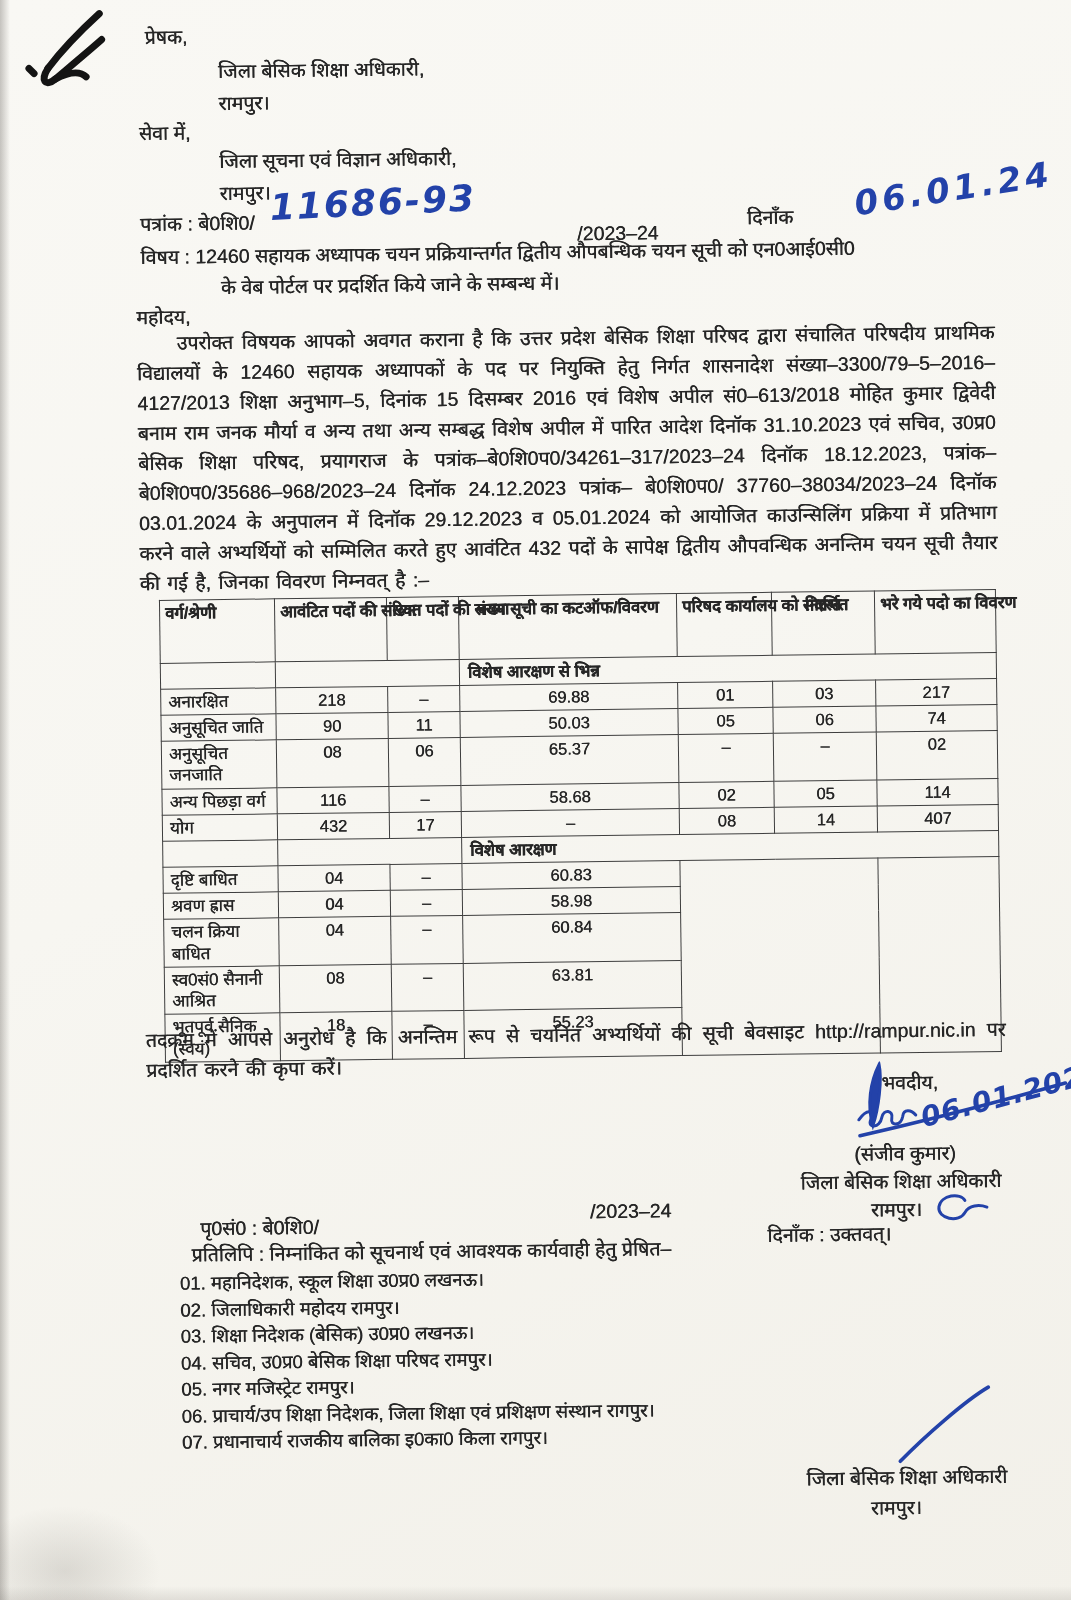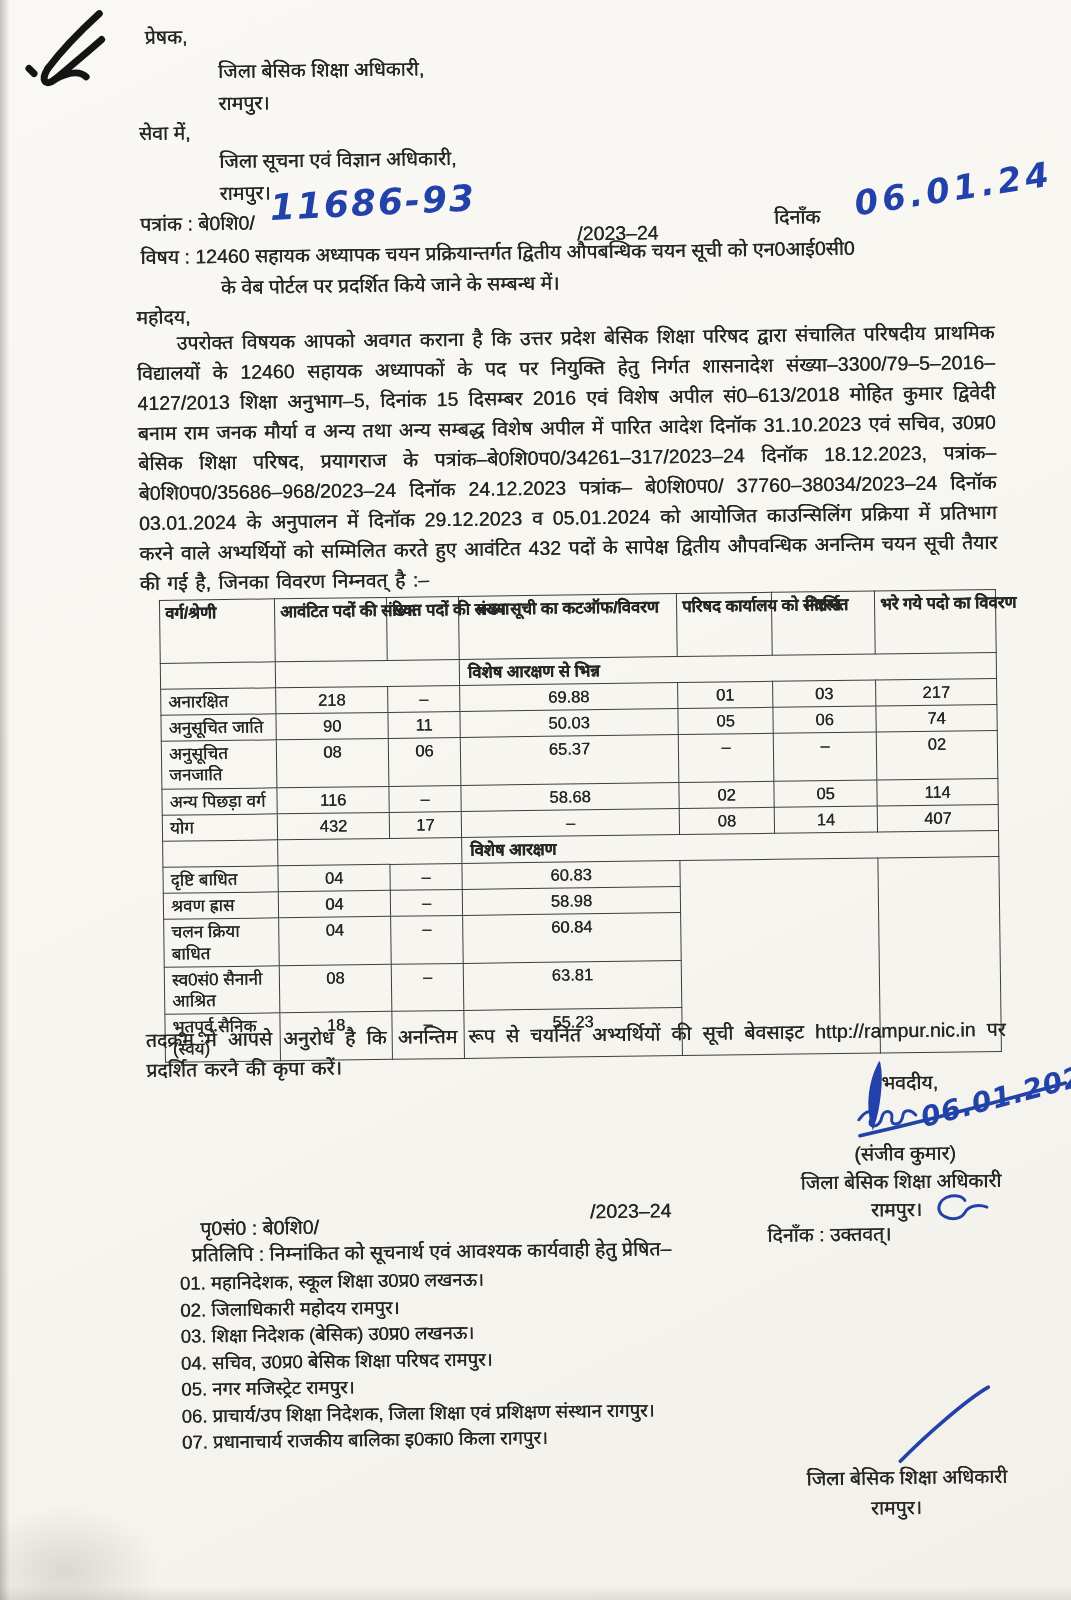--- a/index.html
+++ b/index.html
@@ -56,21 +56,21 @@
     <div class="abs print" style="left:145px;top:26px;">प्रेषक,</div>
     <div class="abs print" style="left:218px;top:61px;">जिला बेसिक शिक्षा अधिकारी,</div>
     <div class="abs print" style="left:218px;top:93px;">रामपुर।</div>
     <div class="abs print" style="left:138px;top:122px;">सेवा में,</div>
     <div class="abs print" style="left:218px;top:151px;">जिला सूचना एवं विज्ञान अधिकारी,</div>
     <div class="abs print" style="left:218px;top:183px;">रामपुर।</div>
 
     <div class="abs print" style="left:138px;top:213px;">पत्रांक : बे0शि0/</div>
     <div class="abs hw hw-ref" style="left:268px;top:186px;">11686-93</div>
     <div class="abs print" style="left:575px;top:228px;">/2023–24</div>
-    <div class="abs print" style="left:772px;top:214px;">दिनाँक</div>
+    <div class="abs print" style="left:745px;top:214px;">दिनाँक</div>
     <div class="abs hw hw-date-top" style="left:852px;top:180px;">06.01.24</div>
 
     <div class="abs print" style="left:138px;top:246px;">
       <span>विषय :</span>
       <span>12460 सहायक अध्यापक चयन प्रक्रियान्तर्गत द्वितीय औपबन्धिक चयन सूची को एन0आई0सी0</span>
     </div>
     <div class="abs print" style="left:218px;top:277px;">के वेब पोर्टल पर प्रदर्शित किये जाने के सम्बन्ध में।</div>
 
     <div class="abs print" style="left:133px;top:306px;">महोदय,</div>
     <div class="abs para wrap" style="left:133px;top:329px;width:858px;text-indent:40px;">उपरोक्त विषयक आपको अवगत कराना है कि उत्तर प्रदेश बेसिक शिक्षा परिषद द्वारा संचालित परिषदीय प्राथमिक विद्यालयों के 12460 सहायक अध्यापकों के पद पर नियुक्ति हेतु निर्गत शासनादेश संख्या–3300/79–5–2016–4127/2013 शिक्षा अनुभाग–5, दिनांक 15 दिसम्बर 2016 एवं विशेष अपील सं0–613/2018 मोहित कुमार द्विवेदी बनाम राम जनक मौर्या व अन्य तथा अन्य सम्बद्ध विशेष अपील में पारित आदेश दिनॉक 31.10.2023 एवं सचिव, उ0प्र0 बेसिक शिक्षा परिषद, प्रयागराज के पत्रांक–बे0शि0प0/34261–317/2023–24 दिनॉक 18.12.2023, पत्रांक–बे0शि0प0/35686–968/2023–24 दिनॉक 24.12.2023 पत्रांक– बे0शि0प0/ 37760–38034/2023–24 दिनॉक 03.01.2024 के अनुपालन में दिनॉक 29.12.2023 व 05.01.2024 को आयोजित काउन्सिलिंग प्रक्रिया में प्रतिभाग करने वाले अभ्यर्थियों को सम्मिलित करते हुए आवंटित 432 पदों के सापेक्ष द्वितीय औपवन्धिक अनन्तिम चयन सूची तैयार की गई है, जिनका विवरण निम्नवत् है :–</div>

